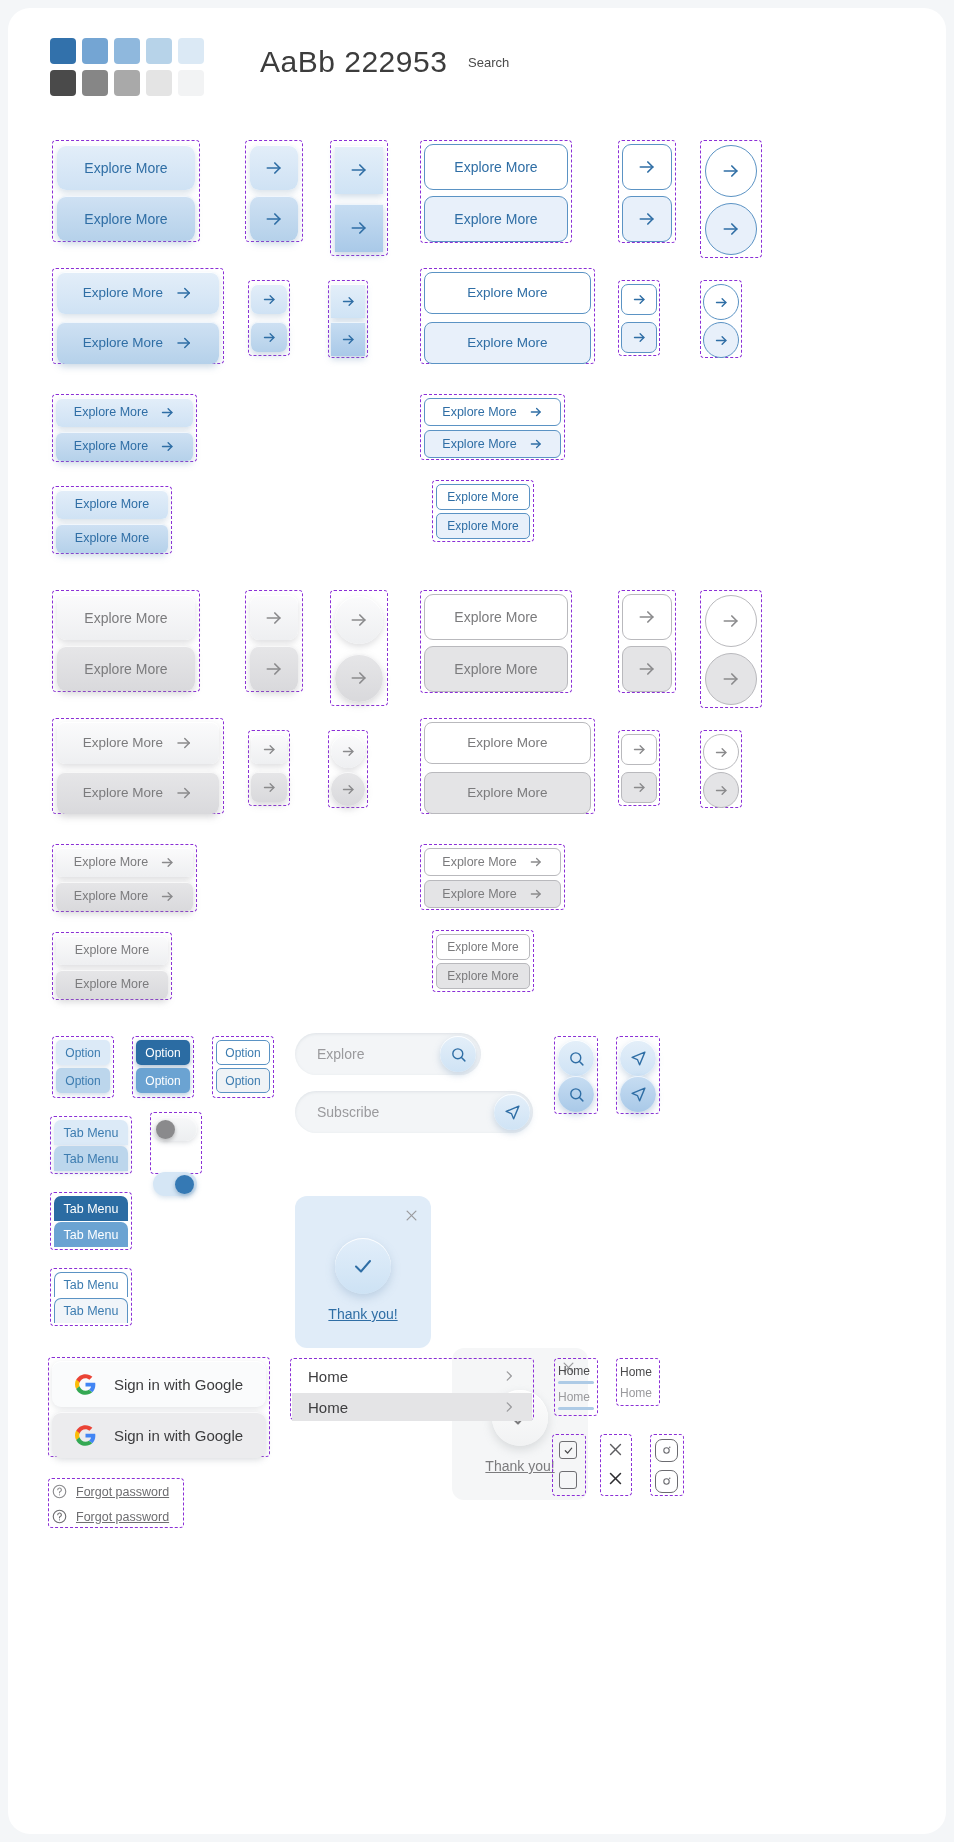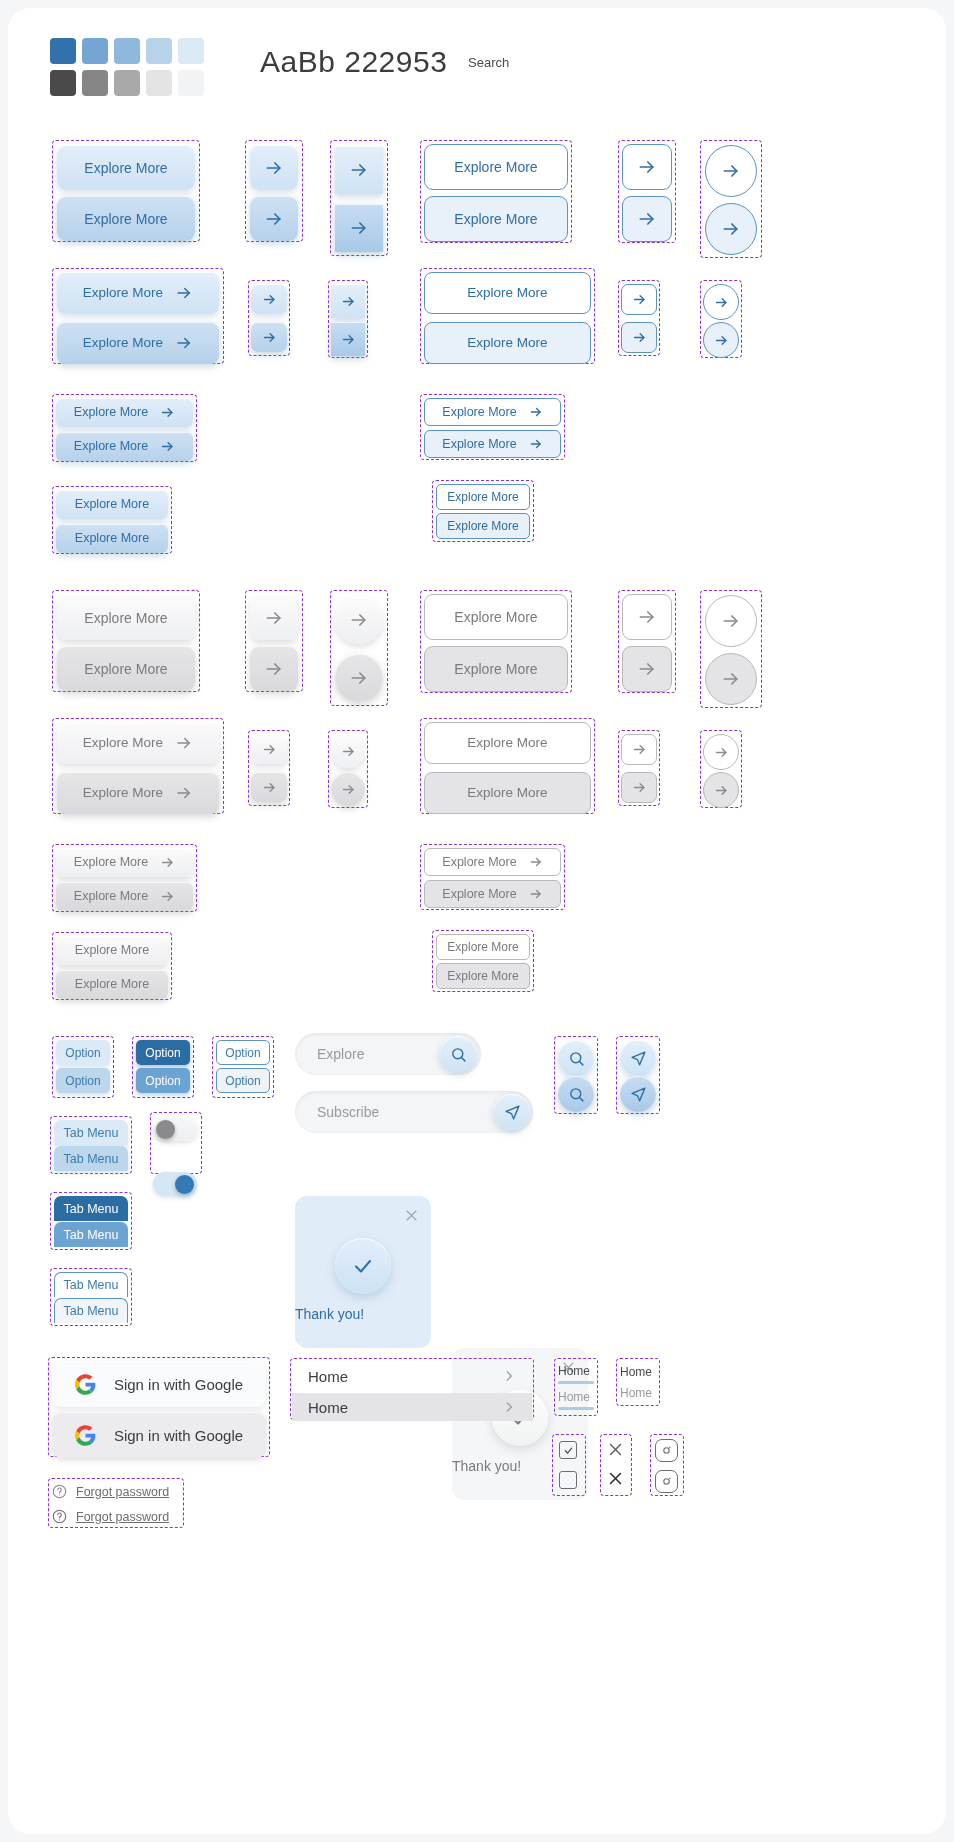--- a/index.html
+++ b/index.html
@@ -125,21 +125,21 @@
             box-shadow:0 2px 5px rgba(150,155,165,.3), inset 0 1px 2px rgba(255,255,255,.8); }
   .tg-on  { background:#d5e6f5; box-shadow:0 2px 5px rgba(130,165,200,.3); }
   .knob { position:absolute; border-radius:50%; }
   .knob-gray { background:#8a8a8c; box-shadow:0 2px 4px rgba(0,0,0,.25); }
   .knob-blue { background:#3579b4; box-shadow:0 2px 4px rgba(30,80,130,.35); }
 
   
   .card { border-radius:12px; position:relative; }
   .card-blue { background:#e0ecf8; }
   .card-gray { background:#f5f6f7; }
-  .card-title { font-size:14px; text-align:left; }
+  .card-title { font-size:14px; text-align:center;text-decoration:underline; }
   .chk-circle { border-radius:50%; display:flex; align-items:center; justify-content:center; }
   .chk-blue { background:linear-gradient(180deg,#e2eefa 0%,#cde2f4 100%);
       box-shadow:0 4px 10px rgba(120,155,190,.35), inset 0 1px 0 rgba(255,255,255,.9); }
   .chk-gray { background:linear-gradient(180deg,#fdfdfd 0%,#f1f2f3 100%);
       box-shadow:0 4px 10px rgba(150,155,160,.3), inset 0 1px 0 rgba(255,255,255,.9); }
 
   
   .gbtn {
     display:flex; align-items:center; justify-content:center; gap:18px;
     border-radius:9px; font-size:15px; color:#3c3c3e; cursor:pointer;

